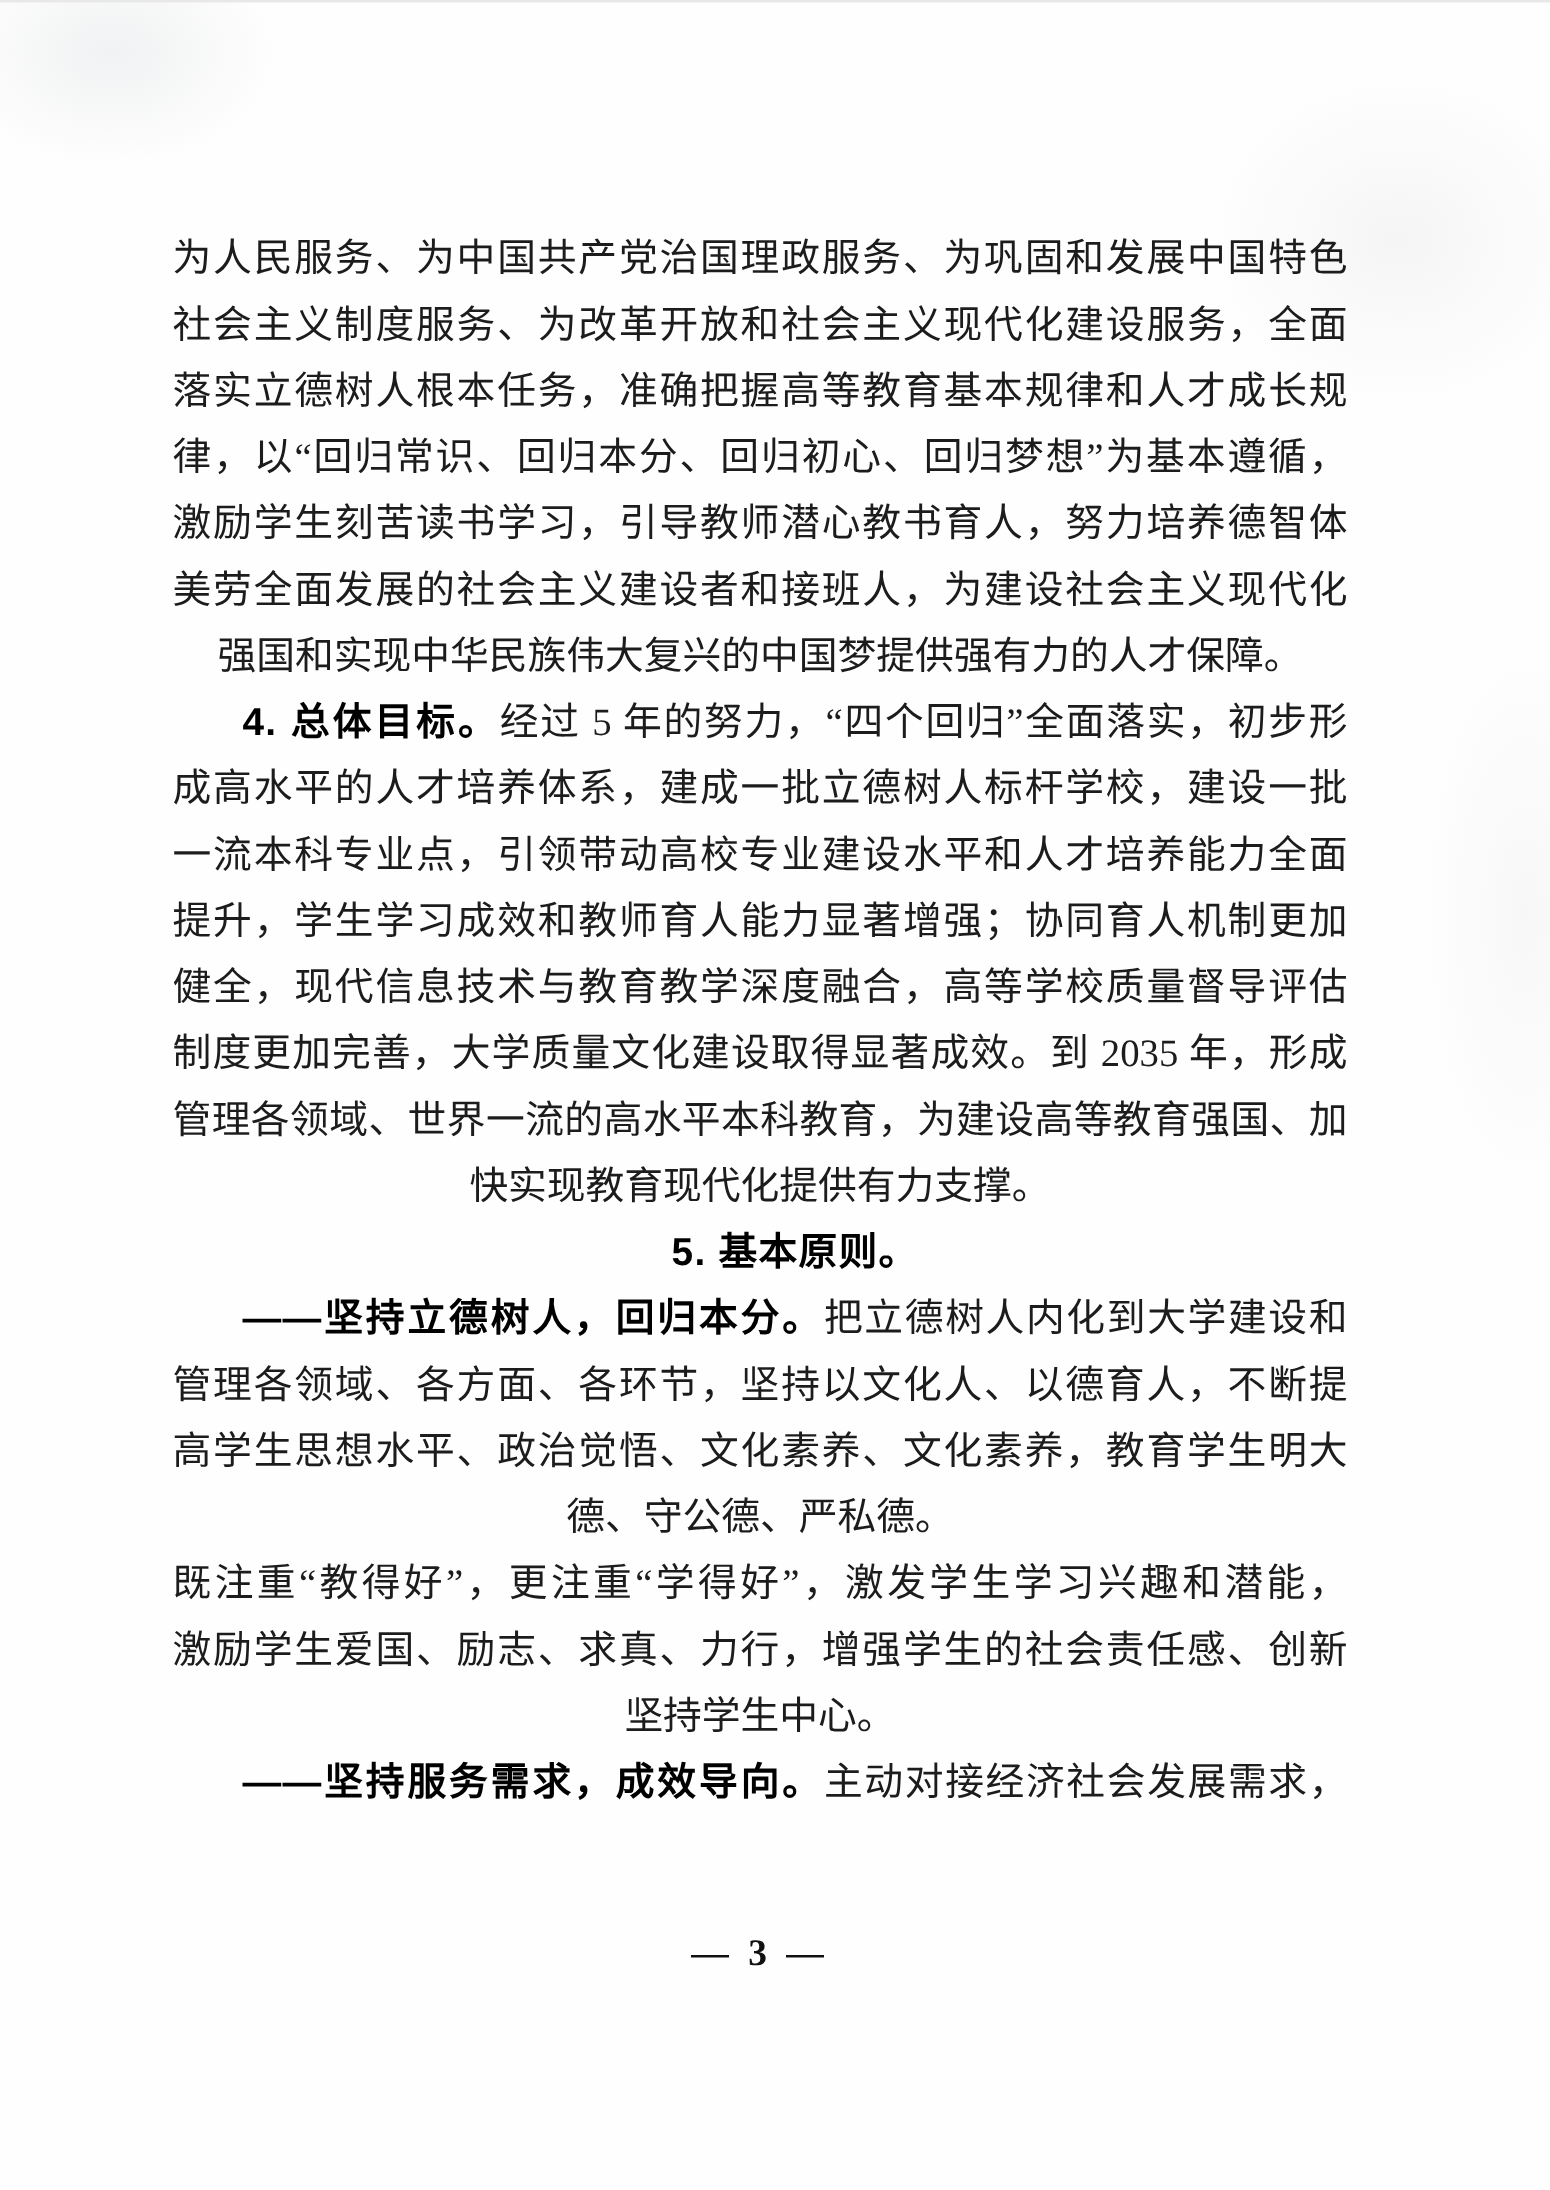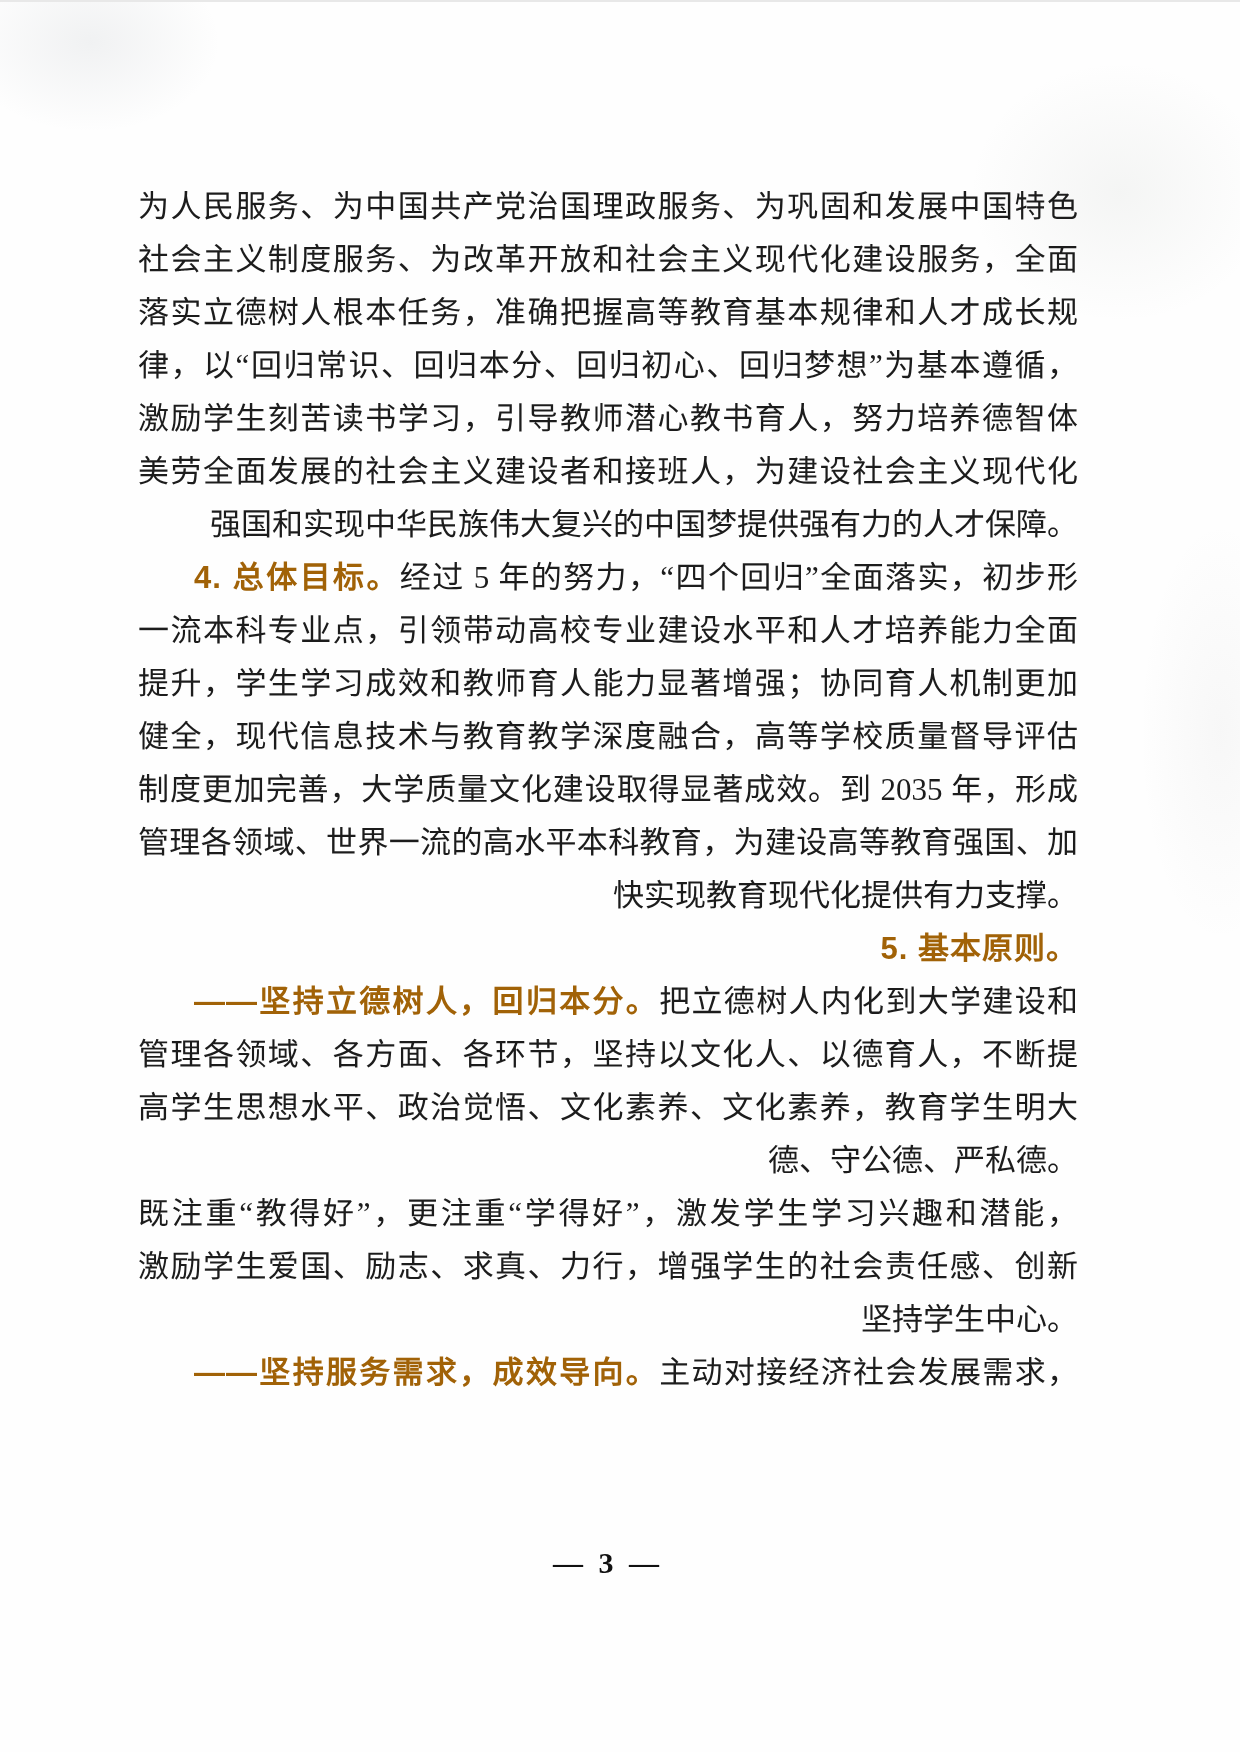--- a/index.html
+++ b/index.html
@@ -26,33 +26,33 @@
     position: absolute;
     left: 138px;
     top: 178px;
     width: 940px;
   }
   .line {
     display: block;
     line-height: 53px;
     height: 53px;
     font-size: 31px;
-    text-align: right;
+    text-align: center;
     white-space: pre-wrap;
   }
   .line.fill {
     text-align: justify;
     text-align-last: justify;
     text-justify: inter-character;
   }
   .line.indent { text-indent: 56px; }
   .lead {
     font-weight: 700;
     font-family: "Liberation Sans", "DejaVu Sans", sans-serif;
-    color: #a16207;
+    color: #000000;
     letter-spacing: 1px;
   }
   .page-footer {
     position: absolute;
     left: 138px;
     top: 1544px;
     width: 940px;
     text-align: center;
     font-size: 30px;
     font-weight: 600;
@@ -76,20 +76,21 @@
       <div class="line fill"><span>社会主义制度服务、为改革开放和社会主义现代化建设服务，全面</span></div>
       <div class="line fill"><span>落实立德树人根本任务，准确把握高等教育基本规律和人才成长规</span></div>
       <div class="line fill"><span>律，以“回归常识、回归本分、回归初心、回归梦想”为基本遵循，</span></div>
       <div class="line fill"><span>激励学生刻苦读书学习，引导教师潜心教书育人，努力培养德智体</span></div>
       <div class="line fill"><span>美劳全面发展的社会主义建设者和接班人，为建设社会主义现代化</span></div>
       <div class="line"><span>强国和实现中华民族伟大复兴的中国梦提供强有力的人才保障。</span></div>
     </div>
 
     <div>
       <div class="line fill indent"><span class="lead">4. 总体目标。</span><span>经过 5 年的努力，“四个回归”全面落实，初步形</span></div>
+      <div class="line fill"><span>成高水平的人才培养体系，建成一批立德树人标杆学校，建设一批</span></div>
       <div class="line fill"><span>一流本科专业点，引领带动高校专业建设水平和人才培养能力全面</span></div>
       <div class="line fill"><span>提升，学生学习成效和教师育人能力显著增强；协同育人机制更加</span></div>
       <div class="line fill"><span>健全，现代信息技术与教育教学深度融合，高等学校质量督导评估</span></div>
       <div class="line fill"><span>制度更加完善，大学质量文化建设取得显著成效。到 2035 年，形成</span></div>
       <div class="line fill"><span>管理各领域、世界一流的高水平本科教育，为建设高等教育强国、加</span></div>
       <div class="line"><span>快实现教育现代化提供有力支撑。</span></div>
     </div>
 
     <div>
       <div class="line indent"><span class="lead">5. 基本原则。</span></div>

